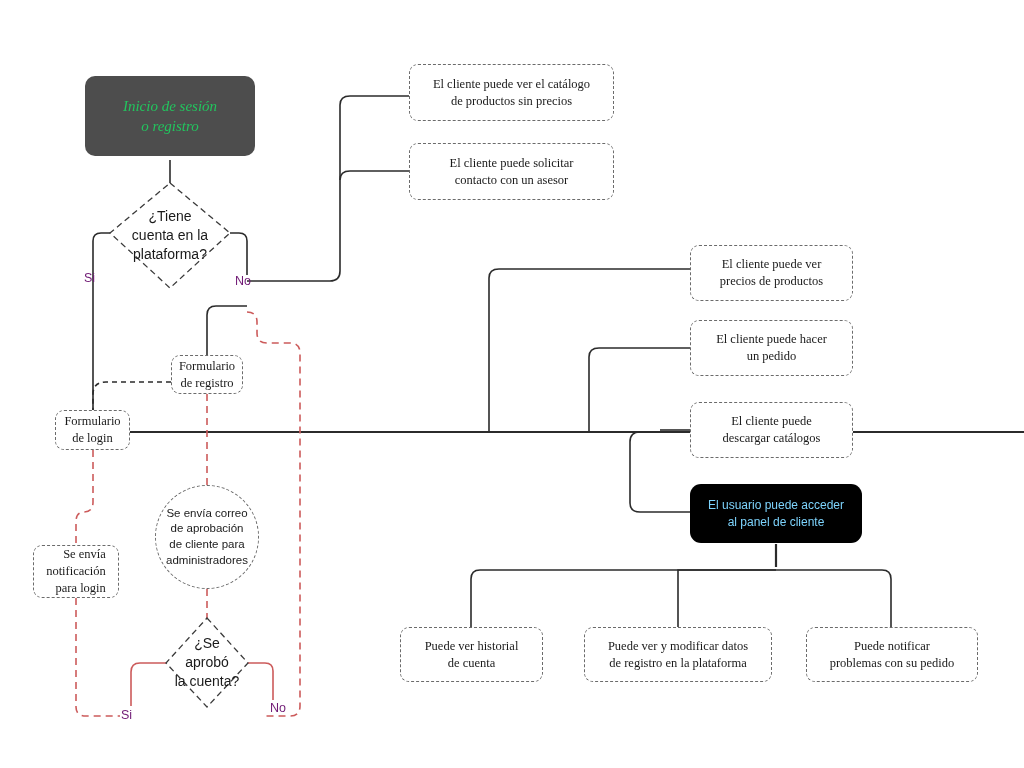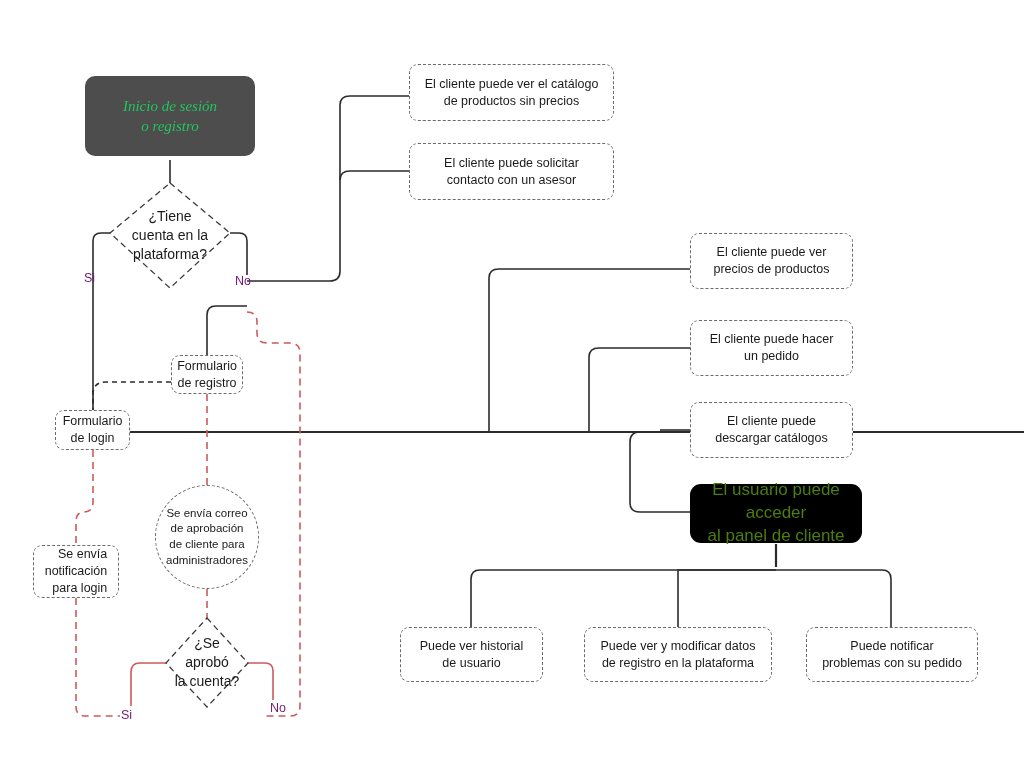--- a/index.html
+++ b/index.html
@@ -27,25 +27,26 @@
     border-radius:10px;
     font-family:"Liberation Serif", serif;
     font-style:italic;
     font-size:15px;
     border:none;
   }
   .n-dashed{
     border:1px dashed #6b6b6b;
     border-radius:9px;
     font-size:12.5px;
+    font-family:Liberation Serif, serif;
   }
   .n-black{
-    background:#000000;color:#4d7c0f;
+    background:#000000;color:#7dd3fc;
     border-radius:11px;
-    font-size:17px;
+    font-size:12px;
     border:none;
   }
   .n-diamond{
     border:none;background:transparent;
     font-size:14px;
   }
   .n-circle{
     border:1px dashed #6b6b6b;
     border-radius:50%;
     font-size:11.5px;
@@ -179,21 +180,21 @@
     </span>
   </div>
 
   <div class="node n-diamond" style="left:166px;top:618px;width:82px;height:89px;">
     <span class="txt">
       <span>¿Se aprobó</span><br>
       <span>la cuenta?</span>
     </span>
   </div>
 
-  <div class="node n-dashed" style="left:690px;top:233px;width:163px;height:56px;">
+  <div class="node n-dashed" style="left:690px;top:245px;width:163px;height:56px;">
     <span class="txt">
       <span>El cliente puede ver</span><br>
       <span>precios de productos</span>
     </span>
   </div>
 
   <div class="node n-dashed" style="left:690px;top:320px;width:163px;height:56px;">
     <span class="txt">
       <span>El cliente puede hacer</span><br>
       <span>un pedido</span>
@@ -210,21 +211,21 @@
   <div class="node n-black" style="left:690px;top:484px;width:172px;height:59px;">
     <span class="txt">
       <span>El usuario puede acceder</span><br>
       <span>al panel de cliente</span>
     </span>
   </div>
 
   <div class="node n-dashed" style="left:400px;top:627px;width:143px;height:55px;">
     <span class="txt">
       <span>Puede ver historial</span><br>
-      <span>de usuario</span>
+      <span>de cuenta</span>
     </span>
   </div>
 
   <div class="node n-dashed" style="left:584px;top:627px;width:188px;height:55px;">
     <span class="txt">
       <span>Puede ver y modificar datos</span><br>
       <span>de registro en la plataforma</span>
     </span>
   </div>
 

